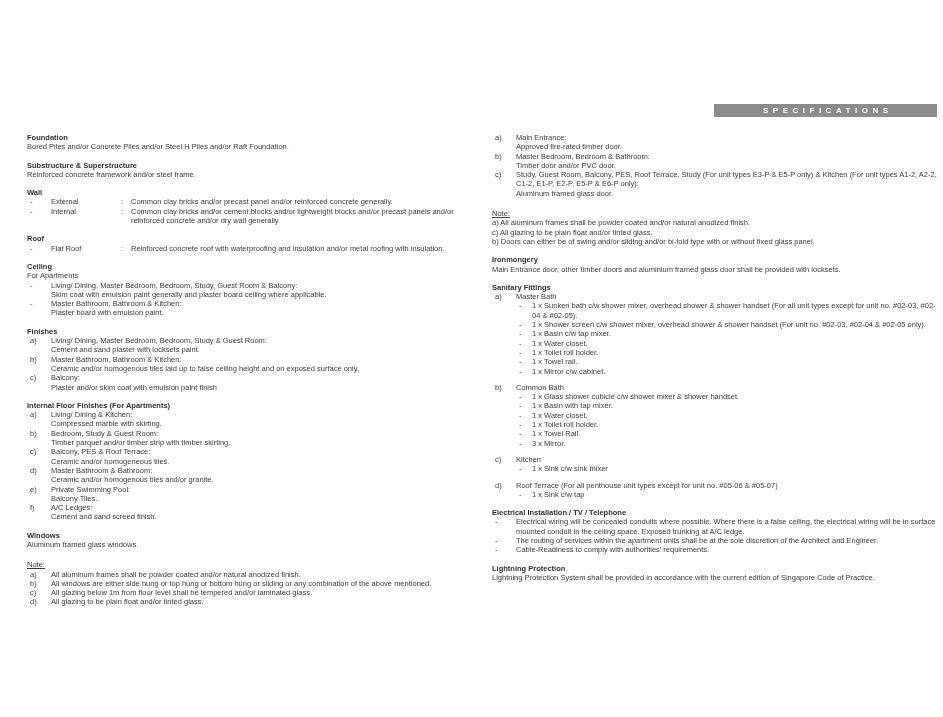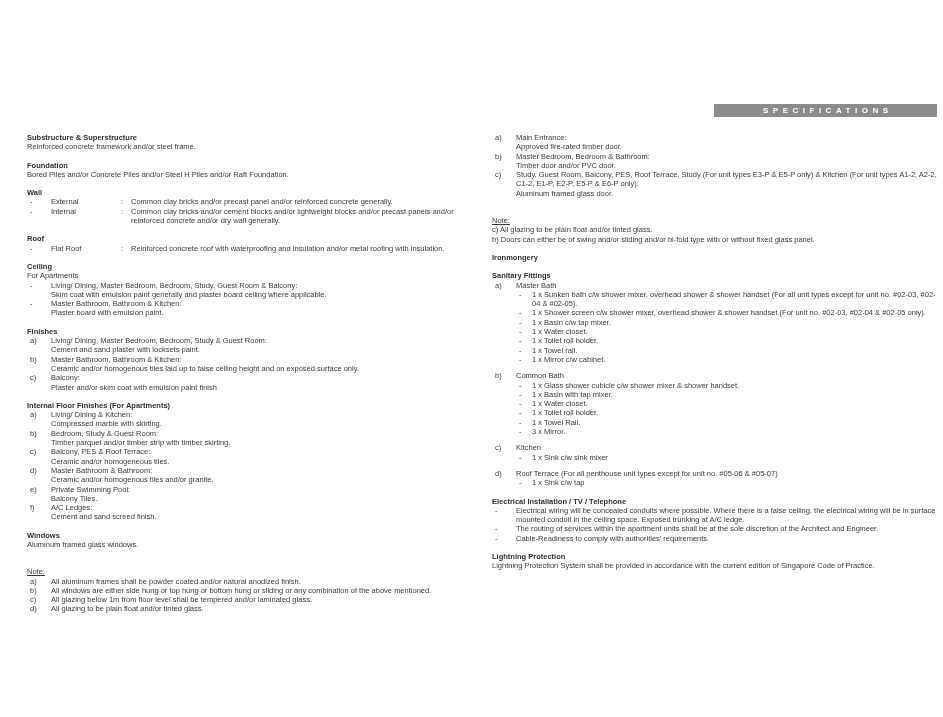--- a/index.html
+++ b/index.html
@@ -16,42 +16,42 @@
   }
   .col{position:absolute;top:133px}
   .col-left{left:27px;width:438px}
   .col-right{left:492px;width:445px}
   .sec{margin:0 0 9px 0}
   .sec-title,.sec-sub{font-weight:bold;color:#2f2f2f}
   .p{margin:0}
   .def{display:grid;grid-template-columns:24px 70px 10px 1fr}
   .li{display:grid;grid-template-columns:24px 1fr}
   .def > .mk,.li > .mk{padding-left:3px}
-  .note{text-decoration:underline;margin-top:18px}
+  .note{text-decoration:underline;margin-top:11px}
   .group + .group{margin-top:7px}
   .subs{padding-left:3px}
   .subli{display:grid;grid-template-columns:13px 1fr}
   
   .col-left .sec:nth-of-type(8){margin-top:8px}
 </style>
 </head>
 <body>
 
 <div class="page">
   <div class="specbar" style="background: rgb(139, 139, 139); color: rgb(255, 255, 255);">
     <span class="bartext">SPECIFICATIONS</span>
   </div>
   <div class="col col-left">
       <section class="sec">
+        <div class="sec-title">Foundation</div>
+        <div class="p">Bored Piles and/or Concrete Piles and/or Steel H Piles and/or Raft Foundation.</div>
+      </section>
+      <section class="sec">
         <div class="sec-title">Substructure &amp; Superstructure</div>
         <div class="p">Reinforced concrete framework and/or steel frame.</div>
-      </section>
-      <section class="sec">
-        <div class="sec-title">Foundation</div>
-        <div class="p">Bored Piles and/or Concrete Piles and/or Steel H Piles and/or Raft Foundation.</div>
       </section>
       <section class="sec">
         <div class="sec-title">Wall</div>
         <div class="def">
           <span class="mk">-</span>
           <span class="term">External</span>
           <span class="cl">:</span>
           <span class="desc">Common clay bricks and/or precast panel and/or reinforced concrete generally.</span>
         </div>
         <div class="def">
@@ -204,25 +204,27 @@
           </div>
         </div>
         <div class="li">
           <span class="mk">c)</span>
           <div class="cnt">
             <div class="head">Study, Guest Room, Balcony, PES, Roof Terrace, Study (For unit types E3-P &amp; E5-P only) &amp; Kitchen (For unit types A1-2, A2-2, C1-2, E1-P, E2-P, E5-P &amp; E6-P only):</div>
             <div class="body">Aluminum framed glass door.</div>
           </div>
         </div>
         <div class="note">Note:</div>
+        <div class="p">a) All aluminum frames shall be powder coated and/or natural anodized finish.</div>
         <div class="p">c) All glazing to be plain float and/or tinted glass.</div>
         <div class="p">b) Doors can either be of swing and/or sliding and/or bi-fold type with or without fixed glass panel.</div>
       </section>
       <section class="sec">
         <div class="sec-title">Ironmongery</div>
+        <div class="p">Main Entrance door, other timber doors and aluminium framed glass door shall be provided with locksets.</div>
       </section>
       <section class="sec">
         <div class="sec-title">Sanitary Fittings</div>
         <div class="group">
           <div class="li">
             <span class="mk">a)</span>
             <div class="cnt">
               <div class="head">Master Bath</div>
               <div class="subs">
                 <div class="subli">

